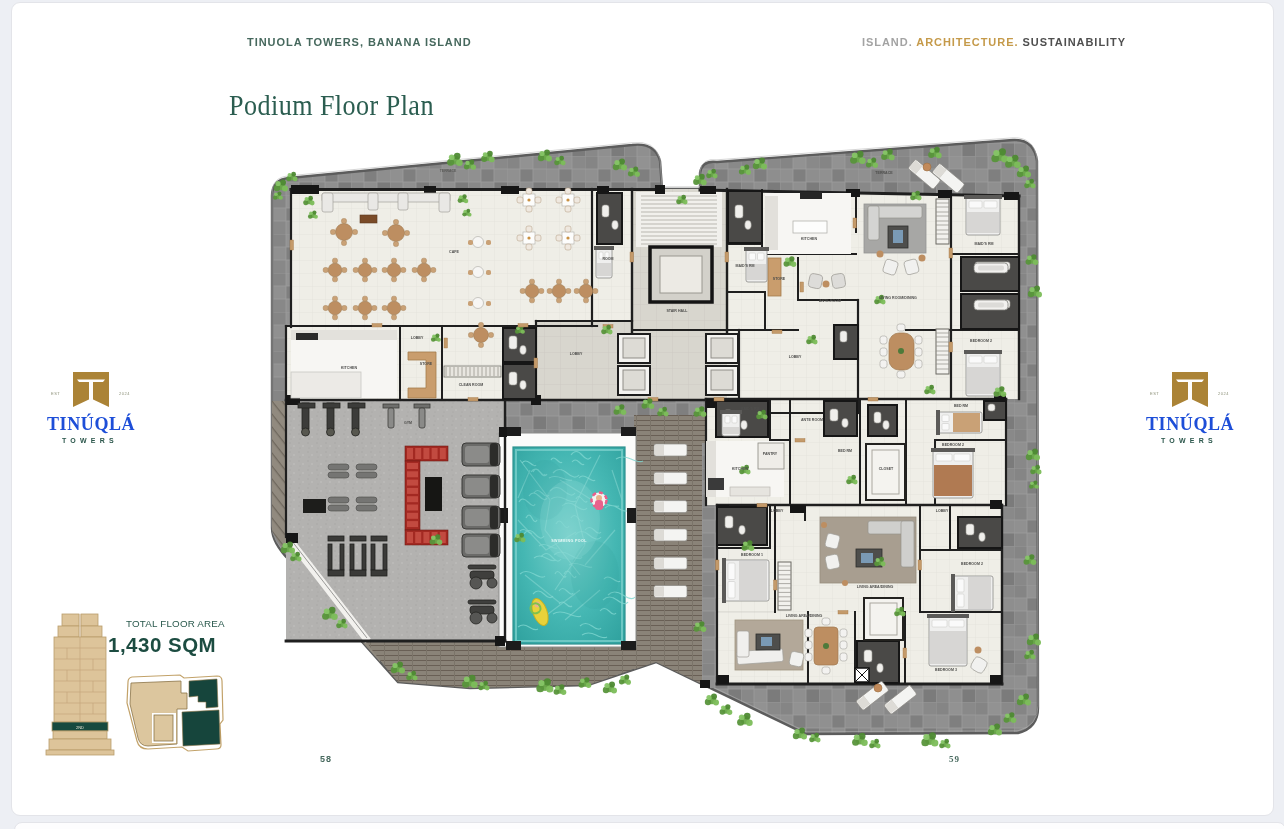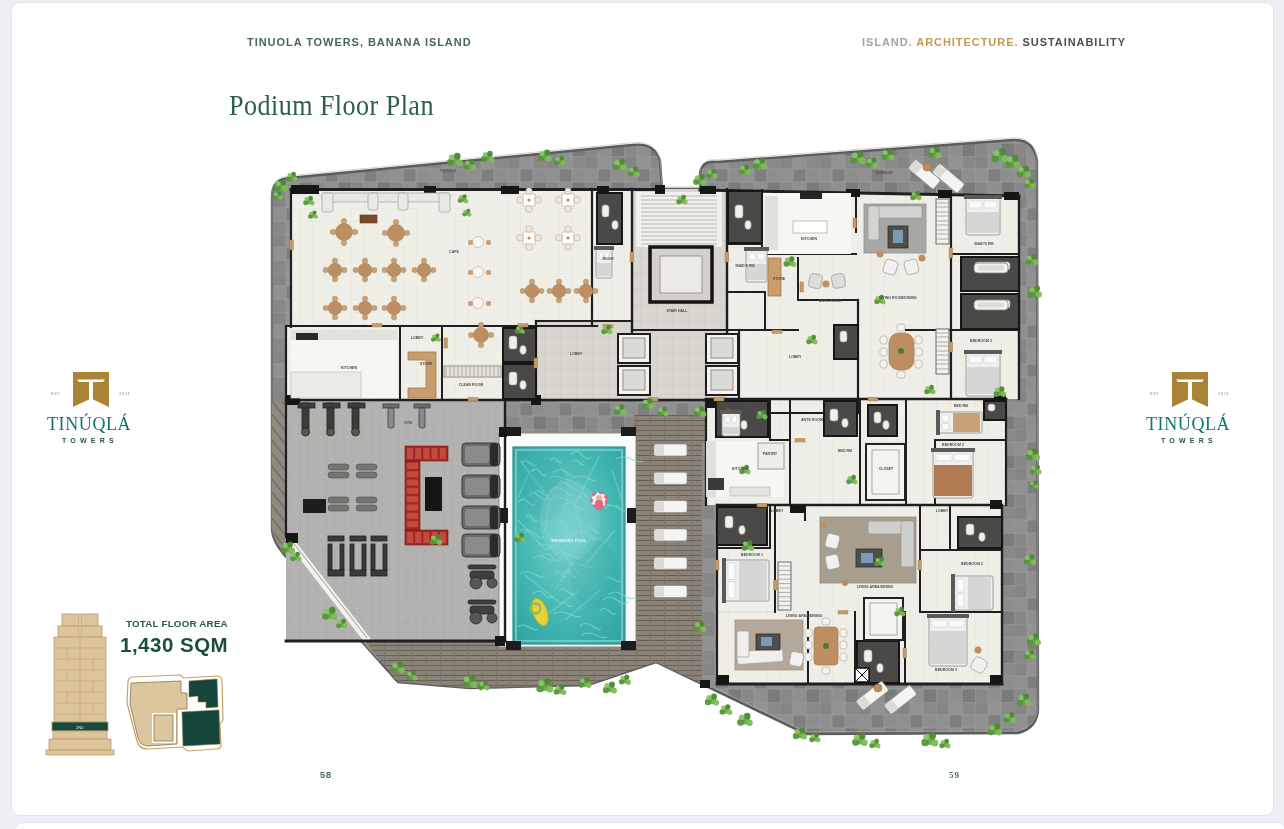--- a/index.html
+++ b/index.html
@@ -4,27 +4,27 @@
 html,body{margin:0;padding:0;width:1284px;height:829px;overflow:hidden;
 background:#edeff4;font-family:"Liberation Sans",sans-serif;}
 .abs{position:absolute;}
 #page{position:absolute;left:11px;top:2px;width:1261px;height:812px;background:#ffffff;
 border:1px solid #e3e4e9;border-radius:9px;}
 #page2{position:absolute;left:14px;top:822px;width:1270px;height:7px;background:#fdfdfe;
 border:1px solid #e3e4e9;border-radius:8px 8px 0 0;}
 .hdr{position:absolute;top:36px;font-size:11px;font-weight:bold;letter-spacing:0.95px;color:#46685d;white-space:nowrap;}
 .title{position:absolute;left:229px;top:89px;font-family:"Liberation Serif",serif;
 font-size:29px;color:#2b5d50;letter-spacing:0.5px;transform:scaleX(0.9);transform-origin:left top;white-space:nowrap;}
-.logoname{position:absolute;font-family:"Liberation Serif",serif;font-size:18px;font-weight:normal;
-color:#0f766e;letter-spacing:0.6px;white-space:nowrap;}
+.logoname{position:absolute;font-family:"Liberation Serif",serif;font-size:18px;font-weight:bold;
+color:#1d4ed8;letter-spacing:0.6px;white-space:nowrap;}
 .logotow{position:absolute;font-size:7px;font-weight:bold;color:#2b564b;letter-spacing:4.2px;white-space:nowrap;}
 .est{position:absolute;font-size:4px;color:#8b8f77;letter-spacing:0.5px;}
-.pnum{position:absolute;top:770px;font-size:9px;font-weight:bold;color:#47695e;letter-spacing:1px;}
-.tfa{position:absolute;left:126px;top:618px;font-size:9.8px;font-weight:bold;color:#2a594d;letter-spacing:0.2px;}
-.sqm{position:absolute;left:120px;top:633px;font-size:20.5px;font-weight:bold;color:#1c4c41;letter-spacing:0.5px;}
+.pnum{position:absolute;top:754px;font-size:9px;font-weight:bold;color:#47695e;letter-spacing:1px;}
+.tfa{position:absolute;left:126px;top:618px;font-size:9.8px;font-weight:normal;color:#2a594d;letter-spacing:0.2px;}
+.sqm{position:absolute;left:108px;top:633px;font-size:20.5px;font-weight:bold;color:#1c4c41;letter-spacing:0.5px;}
 </style></head>
 <body>
 
 <div id="page"></div>
 
 <div id="page2"></div>
 
 <div class="hdr" style="left:247px;">TINUOLA TOWERS, BANANA ISLAND</div>
 
 <div class="hdr" style="left:862px;"><span style="color:#a3a3a3">ISLAND.</span> <span style="color:#c59a4a">ARCHITECTURE.</span> <span style="color:#4f4f4f">SUSTAINABILITY</span></div>

